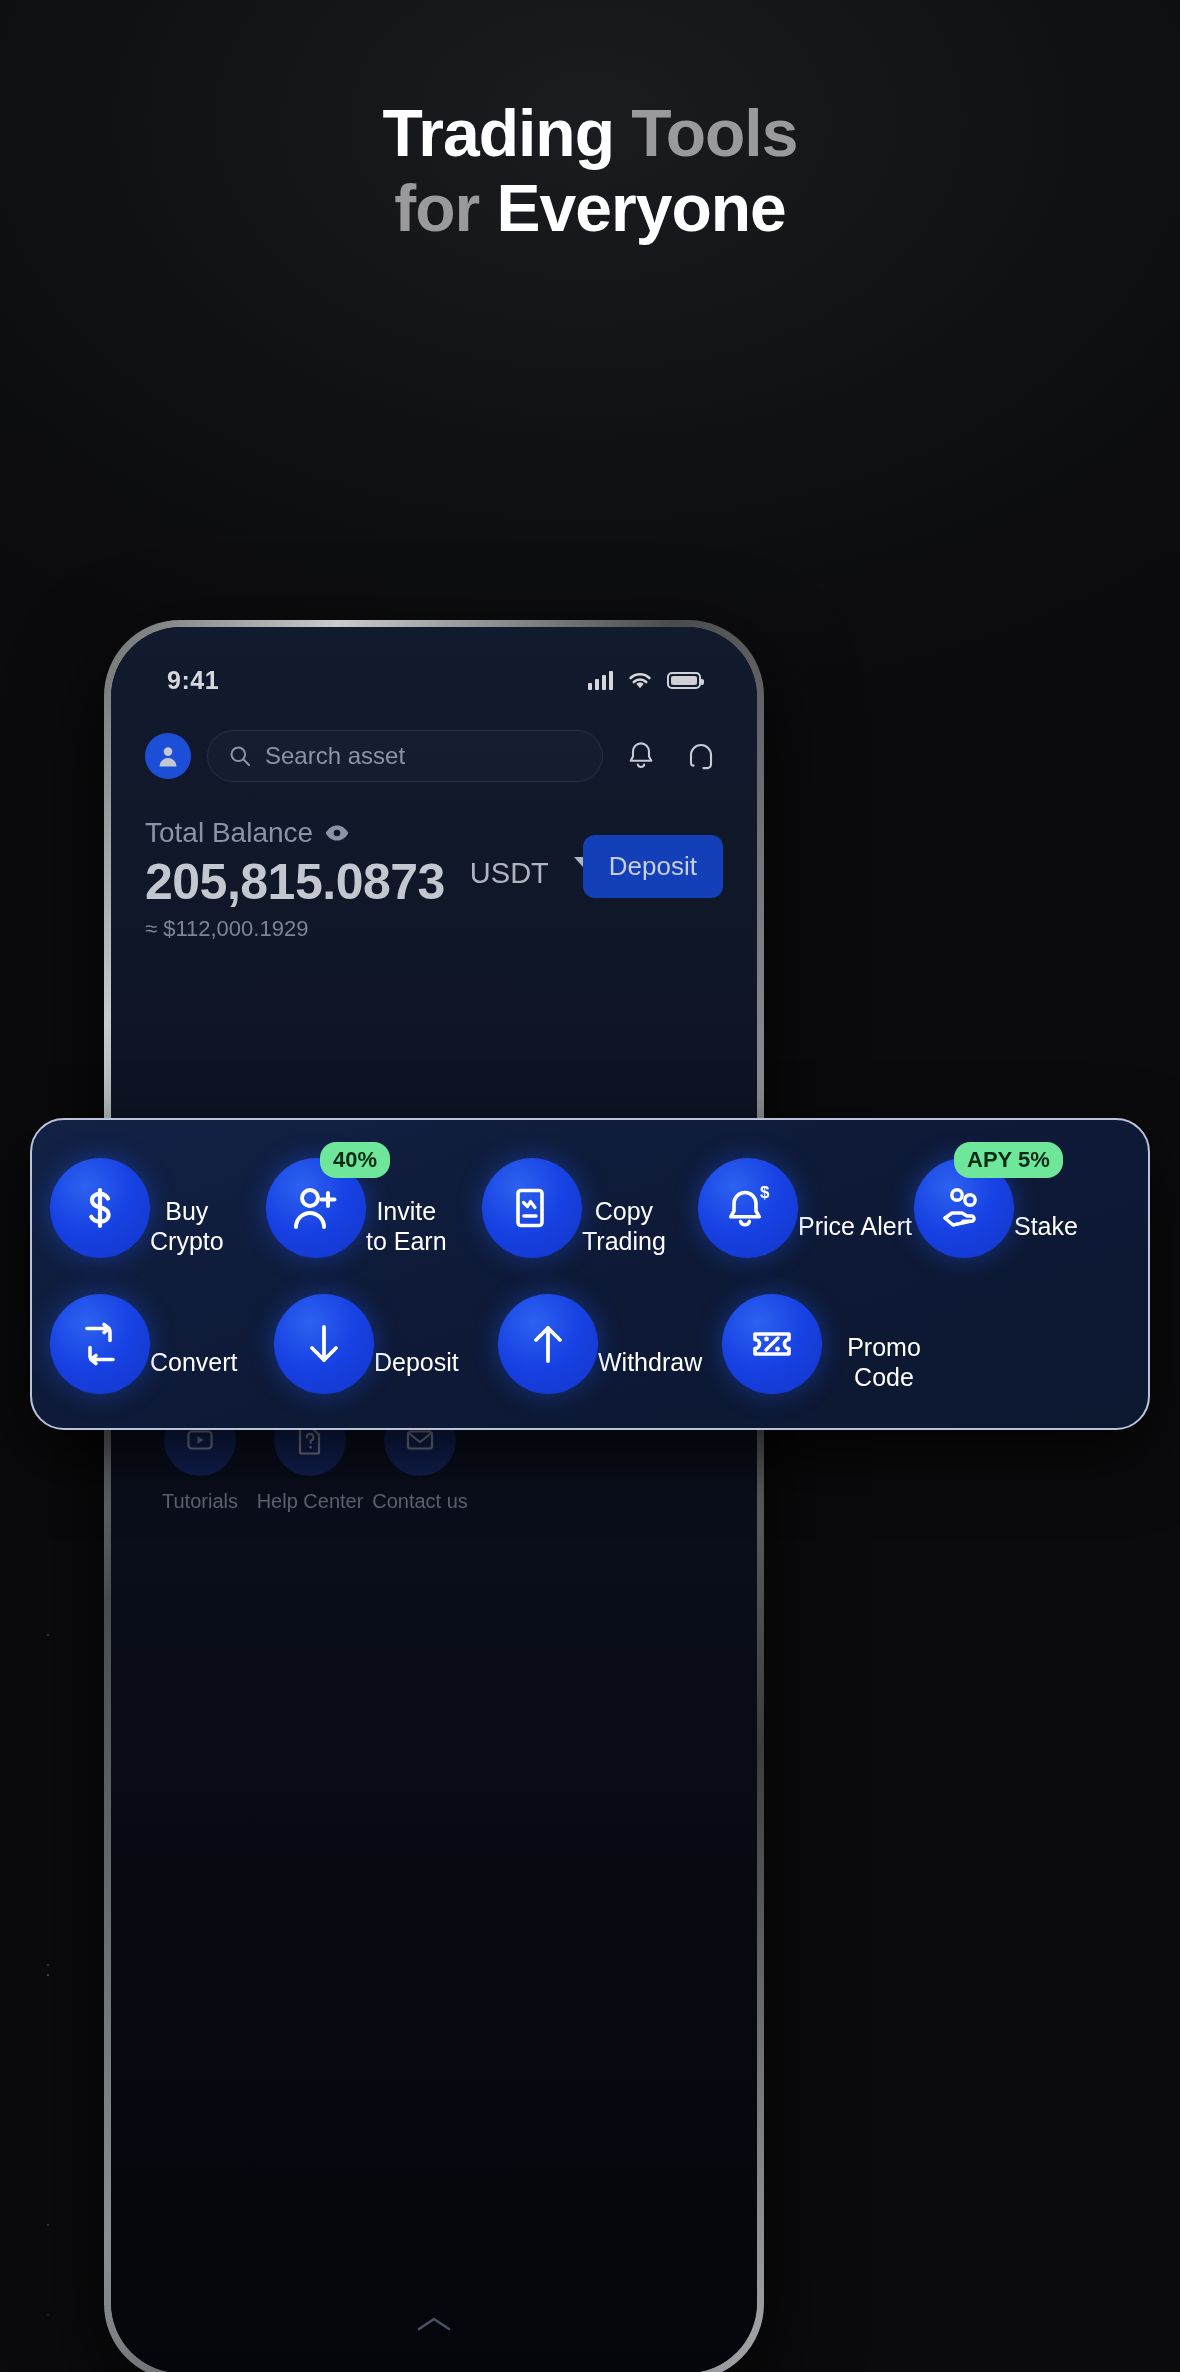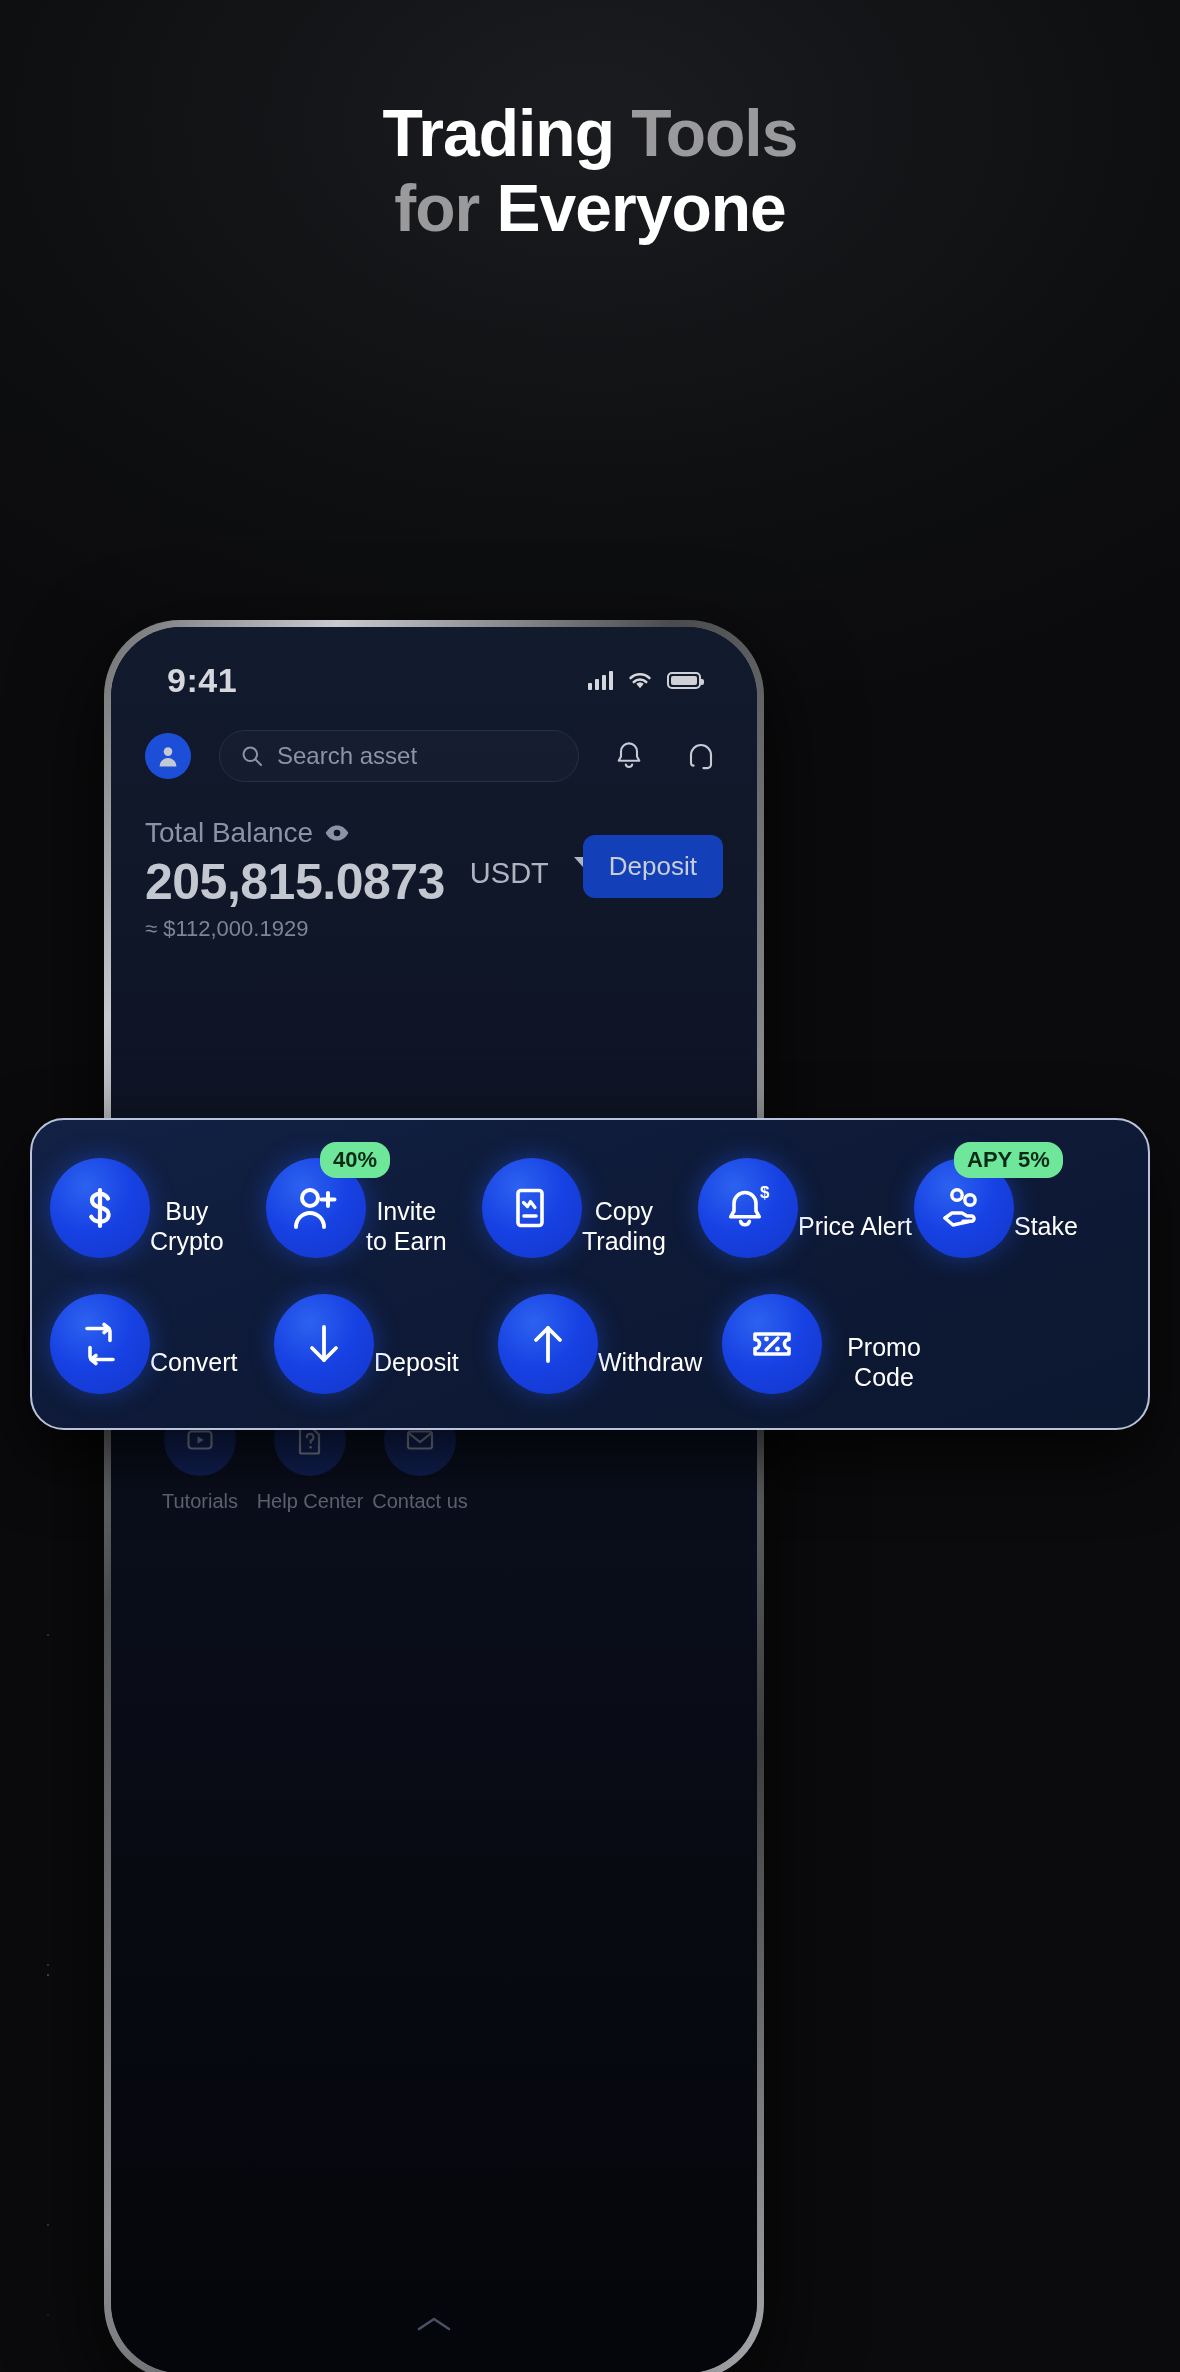--- a/index.html
+++ b/index.html
@@ -65,34 +65,34 @@
   .screen {
     position:absolute; inset:0; border-radius:70px;
     background:linear-gradient(180deg,#121a2e 0%,#101728 16%,#0b1020 42%,#080a12 72%,#05060b 100%);
     overflow:hidden;
   }
 
   
   .statusbar { position:absolute; top:30px; left:0; width:100%; height:46px;
                display:flex; align-items:center; justify-content:space-between;
                padding:0 56px; }
-  .clock { color:#d5d7dc; font-size:34px; font-weight:bold; letter-spacing:.5px; }
+  .clock { color:#d5d7dc; font-size:25px; font-weight:bold; letter-spacing:.5px; }
   .status-icons { display:flex; align-items:center; gap:14px; }
   .bars { display:flex; align-items:flex-end; gap:3px; height:20px; }
   .bars i { display:block; width:4px; background:#d5d7dc; border-radius:1px; }
   .bars i:nth-child(1){height:7px}.bars i:nth-child(2){height:11px}
   .bars i:nth-child(3){height:15px}.bars i:nth-child(4){height:19px}
   .batt { width:34px; height:17px; border:2px solid #cfd1d6; border-radius:5px; position:relative; padding:2px; }
   .batt::after { content:""; position:absolute; right:-5px; top:5px; width:3px; height:6px;
                  background:#cfd1d6; border-radius:0 2px 2px 0; }
   .batt span { display:block; height:100%; width:100%; background:#cfd1d6; border-radius:2px; }
 
   
   .searchrow { position:absolute; top:98px; left:0; width:100%; height:62px;
-               display:flex; align-items:center; padding:0 34px; gap:28px; }
+               display:flex; align-items:center; padding:0 34px; gap:16px; }
   .avatar { width:46px; height:46px; border-radius:50%; background:#1d4ed8;
             display:flex; align-items:center; justify-content:center; flex:0 0 auto; }
   .searchbox { flex:1 1 auto; height:52px; border-radius:26px;
                border:1px solid #22304d; background:rgba(255,255,255,.02);
                display:flex; align-items:center; padding:0 20px; gap:13px; }
   .search-ph { color:#8b93a6; font-size:24px; }
   .icon-btn { width:44px; height:44px; flex:0 0 auto; display:flex;
               align-items:center; justify-content:center; }
 
   

